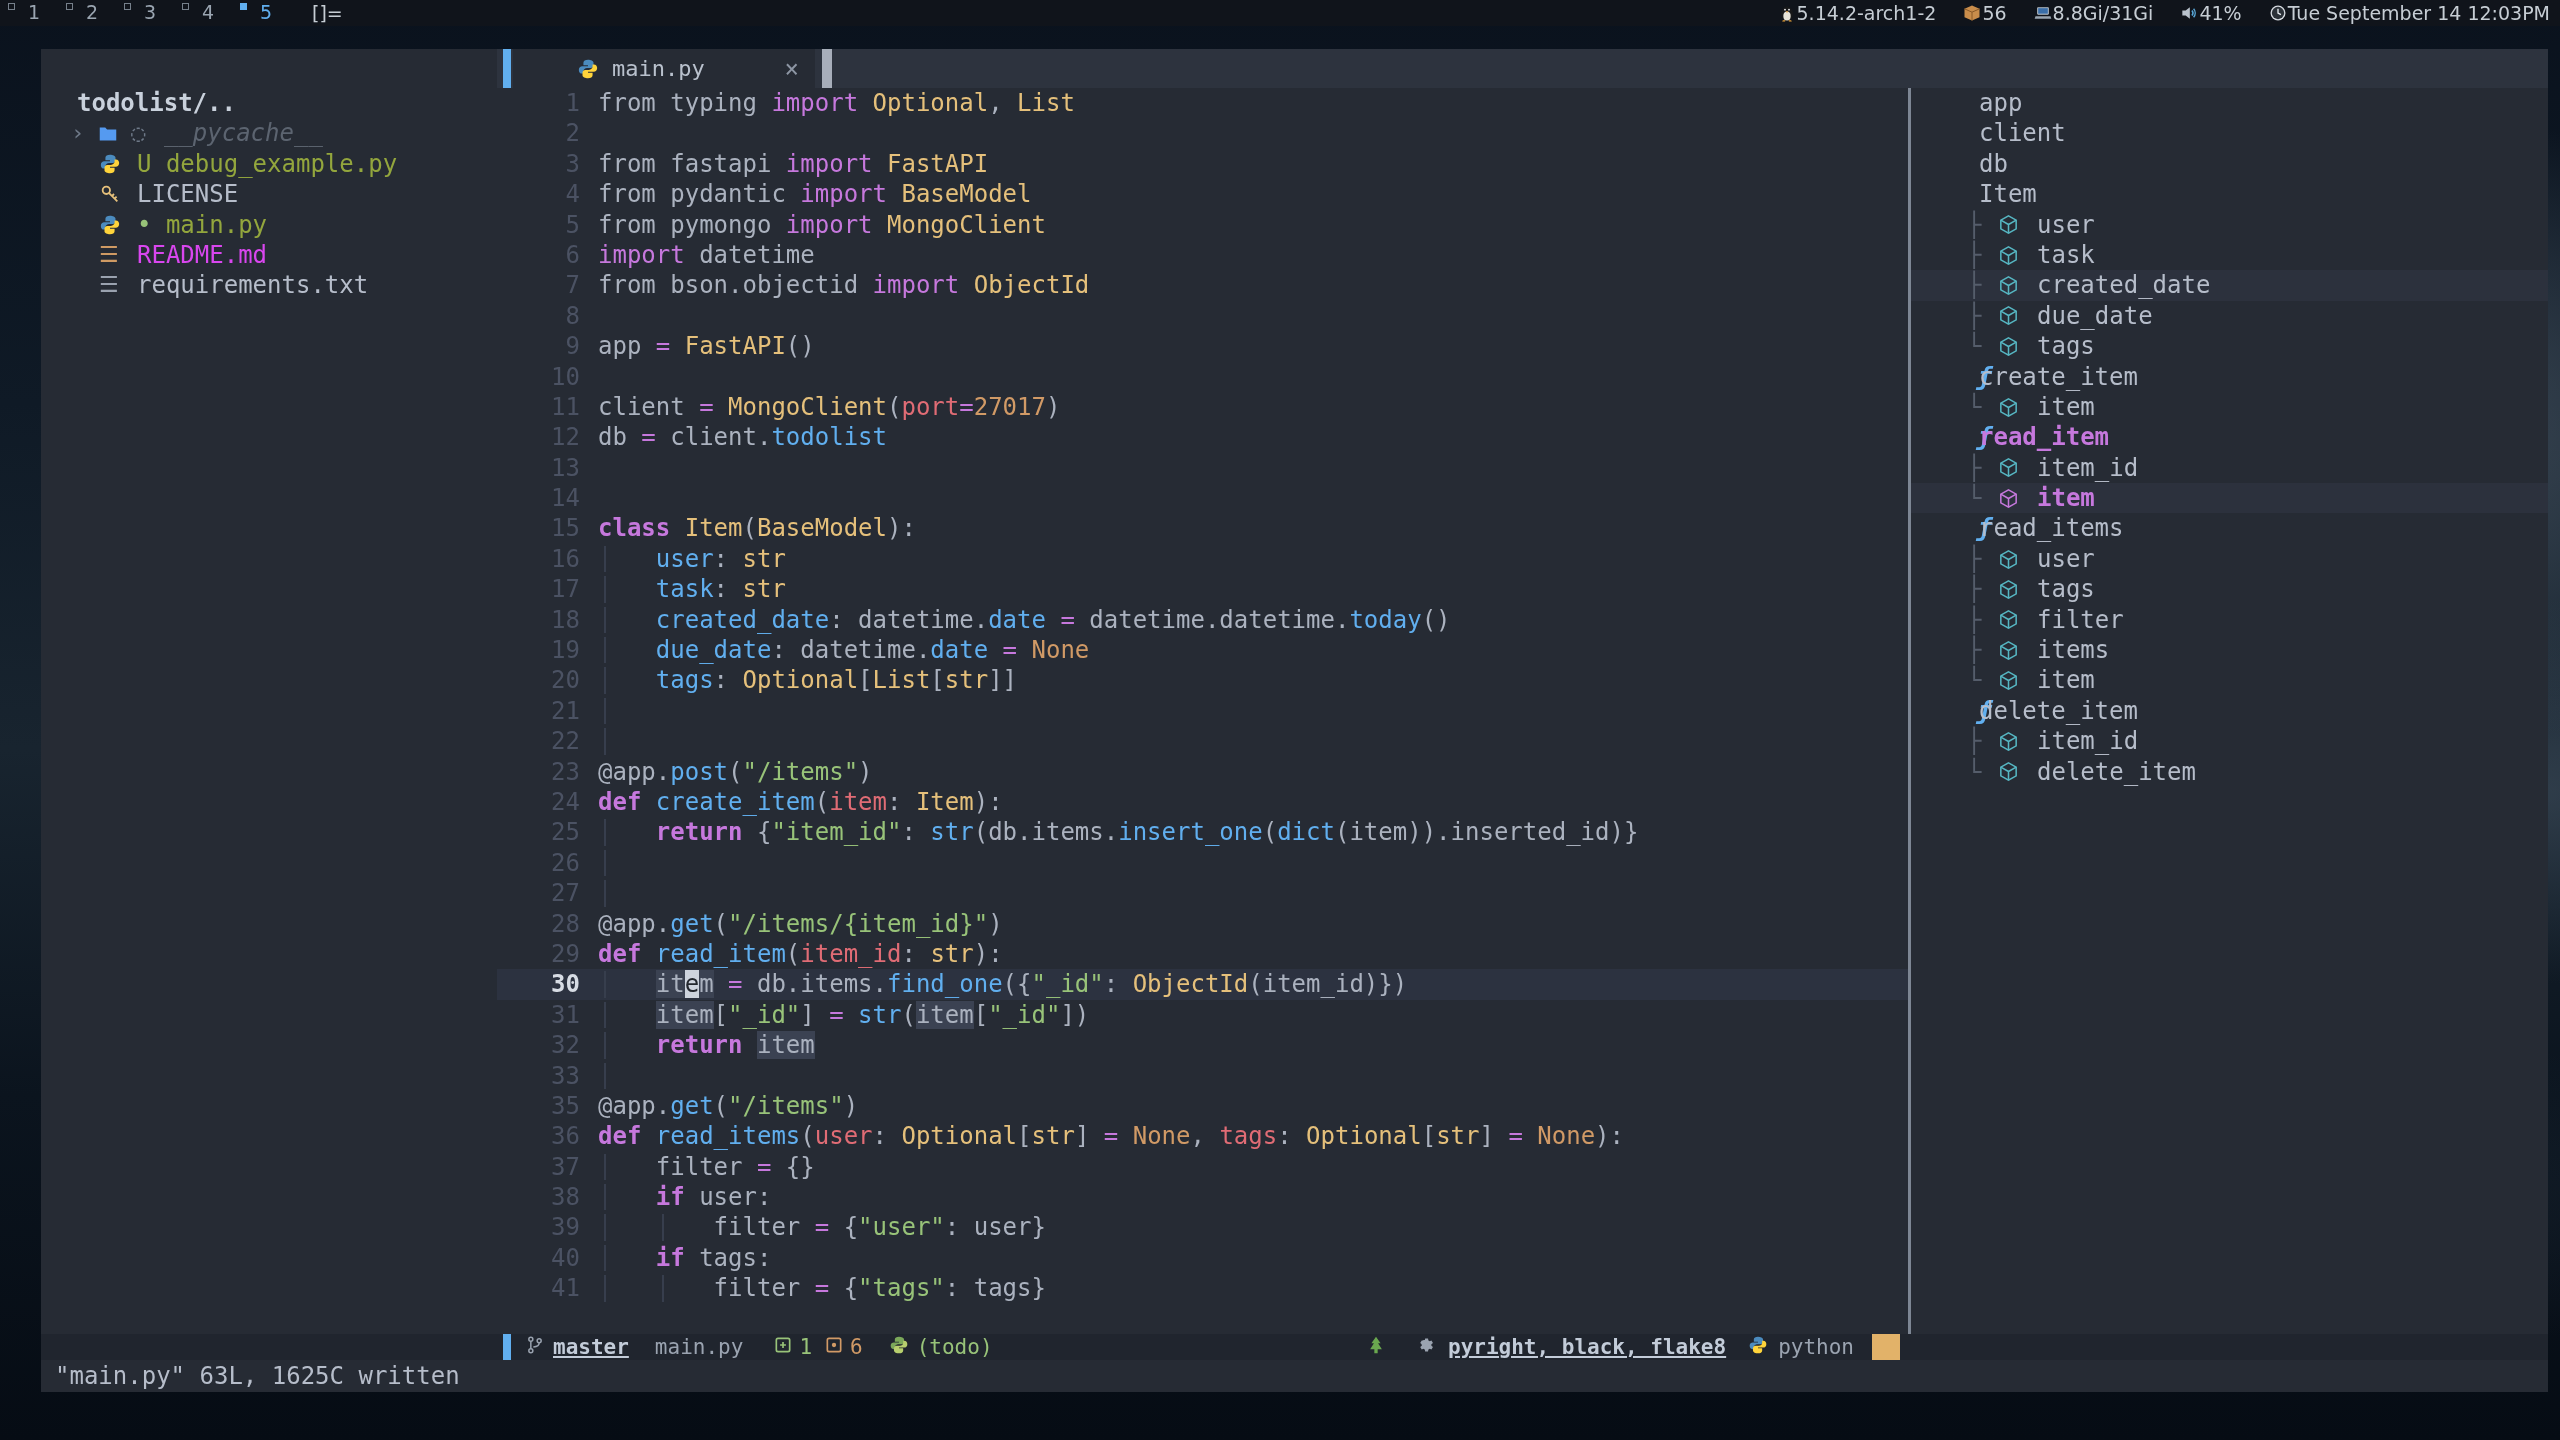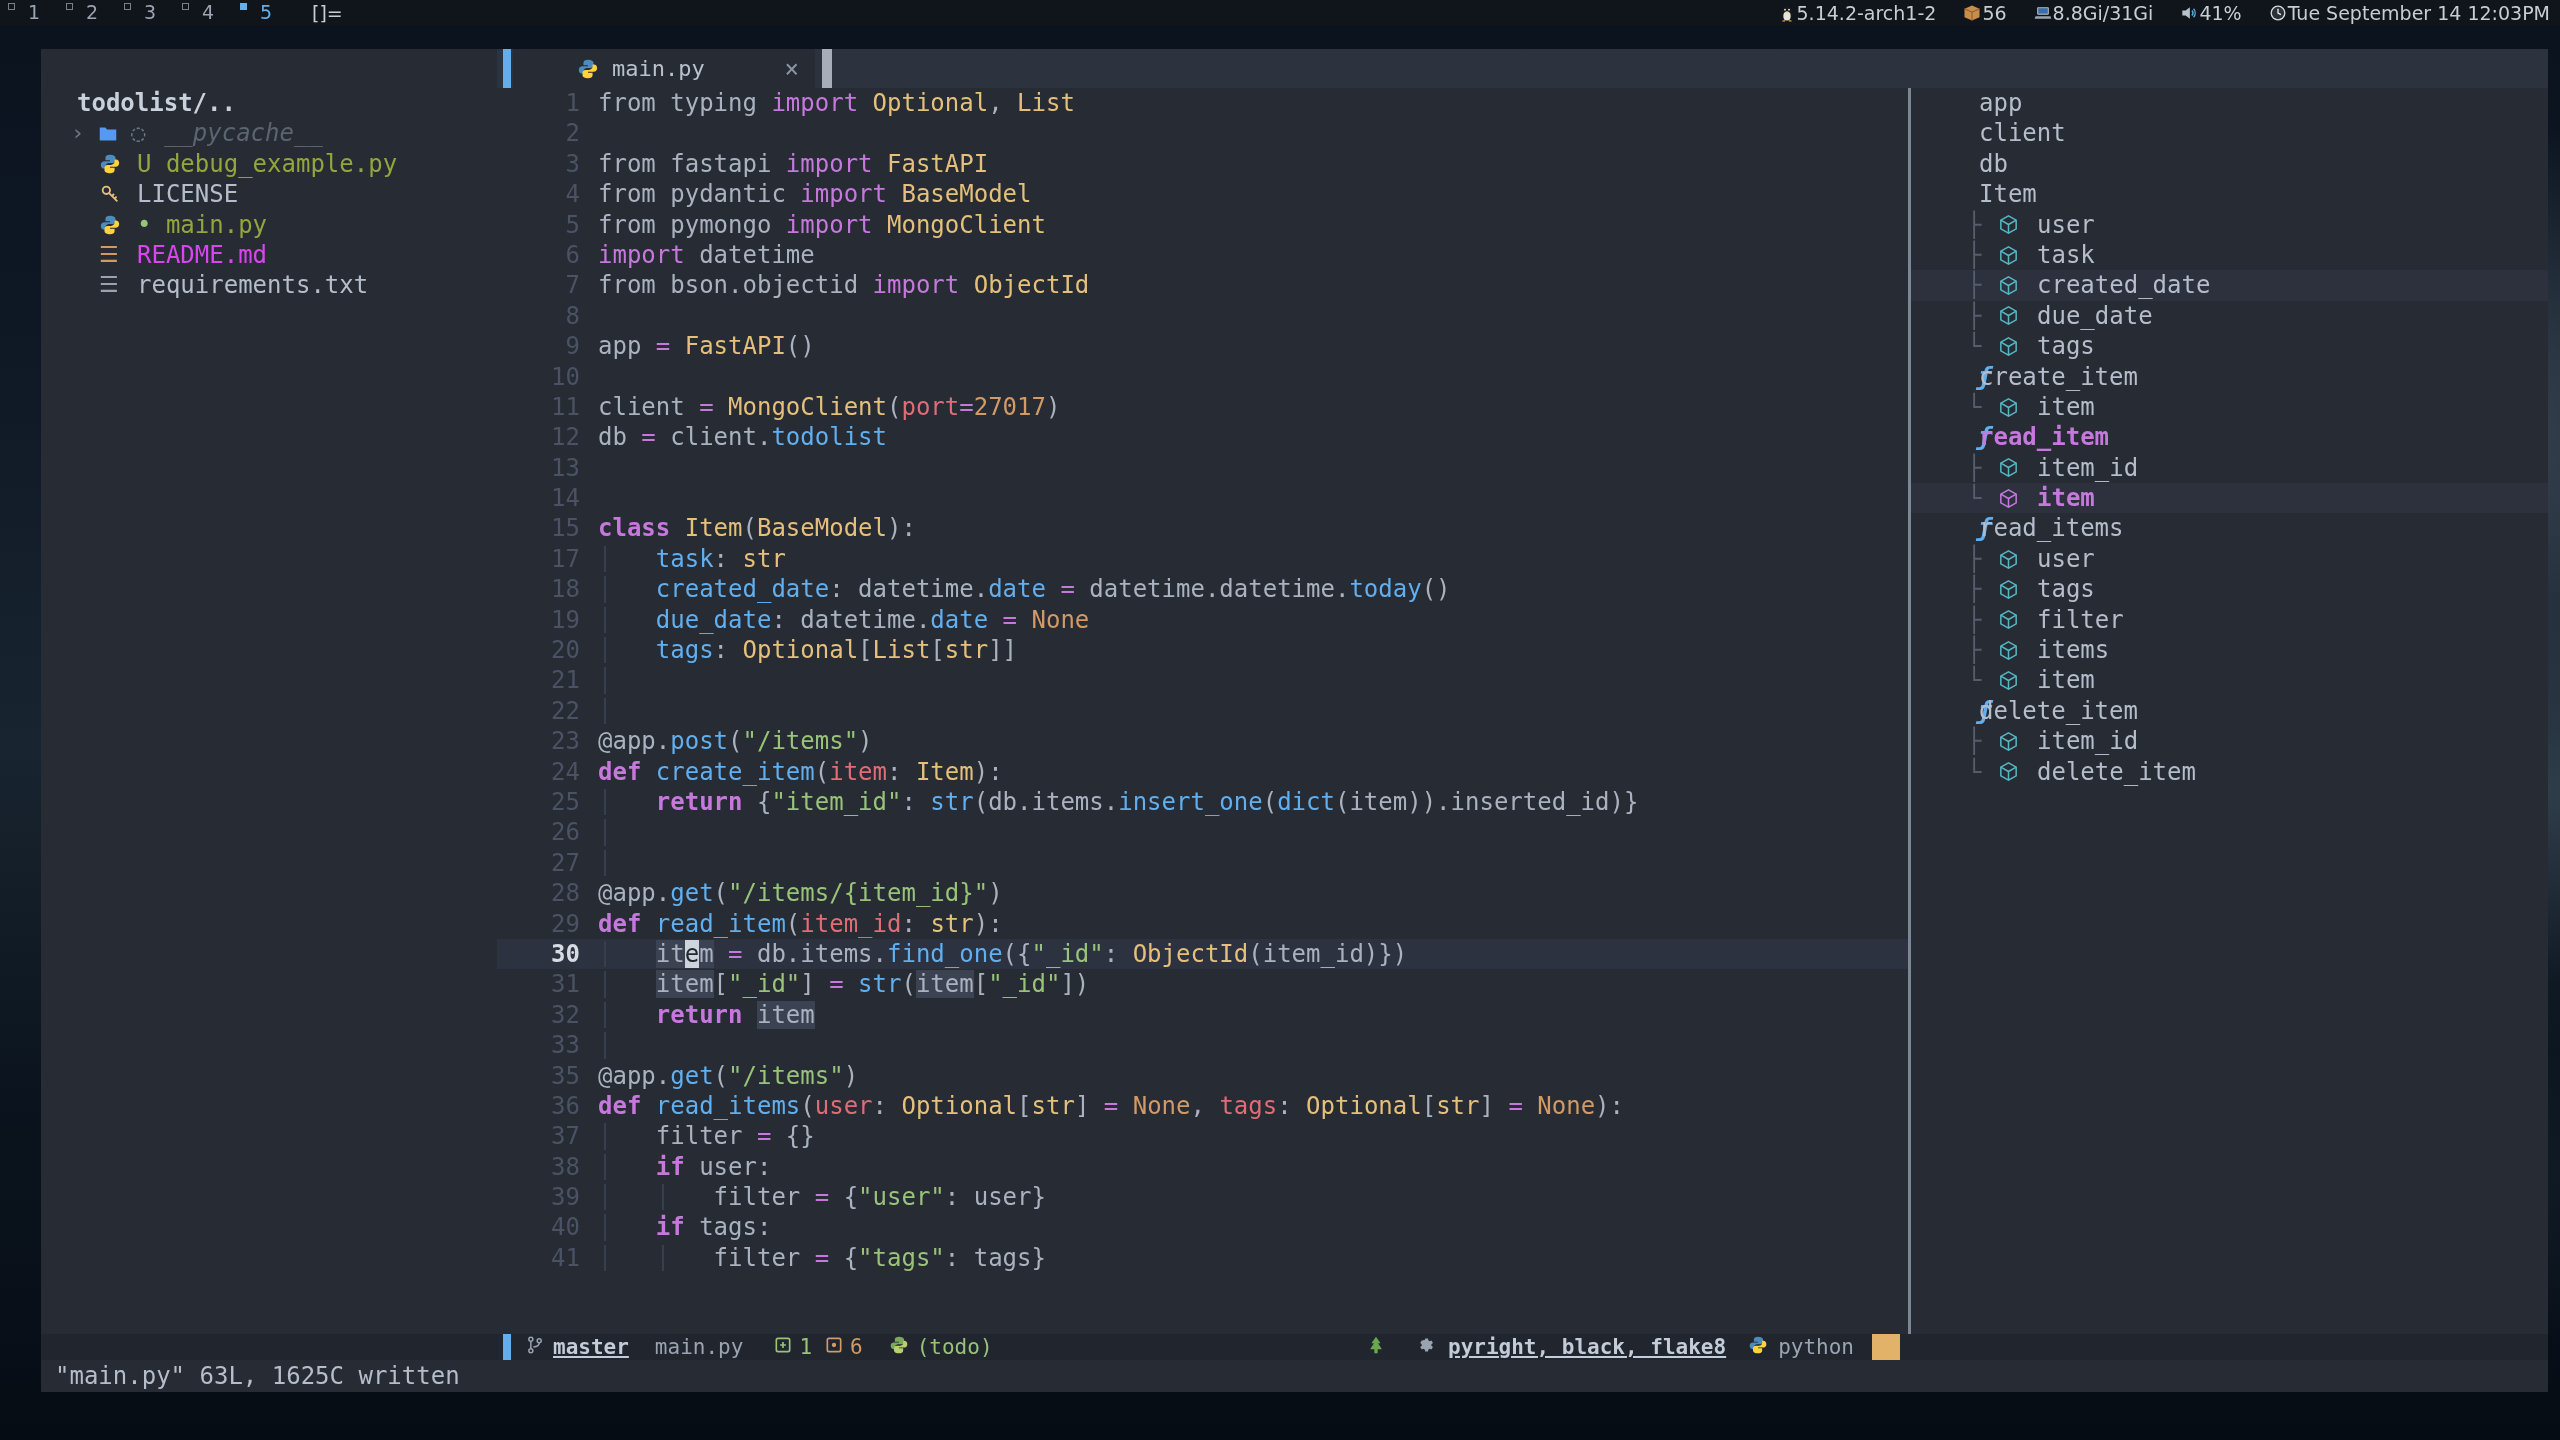--- a/index.html
+++ b/index.html
@@ -270,20 +270,25 @@
       </div>
       <div class="crow">
         <span class="lnum">14</span>
         <span class="ctext"></span>
       </div>
       <div class="crow">
         <span class="lnum">15</span>
         <span class="ctext"><span class="kwb">class</span><span class="fg"> </span><span class="ty">Item</span><span class="fg">(</span><span class="ty">BaseModel</span><span class="fg">):</span></span>
       </div>
       <div class="crow">
+        <span class="lnum">16</span>
+        <span class="guide" style="left: 107px;"></span>
+        <span class="ctext"><span class="fg">    </span><span class="fn">user</span><span class="fg">: </span><span class="ty">str</span></span>
+      </div>
+      <div class="crow">
         <span class="lnum">17</span>
         <span class="guide" style="left: 107px;"></span>
         <span class="ctext"><span class="fg">    </span><span class="fn">task</span><span class="fg">: </span><span class="ty">str</span></span>
       </div>
       <div class="crow">
         <span class="lnum">18</span>
         <span class="guide" style="left: 107px;"></span>
         <span class="ctext"><span class="fg">    </span><span class="fn">created_date</span><span class="fg">: datetime.</span><span class="fn">date</span><span class="fg"> </span><span class="kw">=</span><span class="fg"> datetime.datetime.</span><span class="fn">today</span><span class="fg">()</span></span>
       </div>
       <div class="crow">

